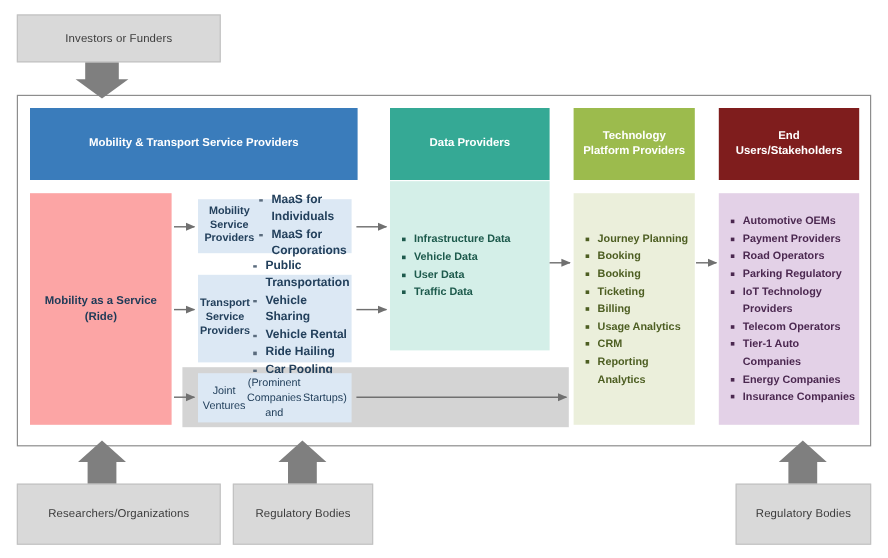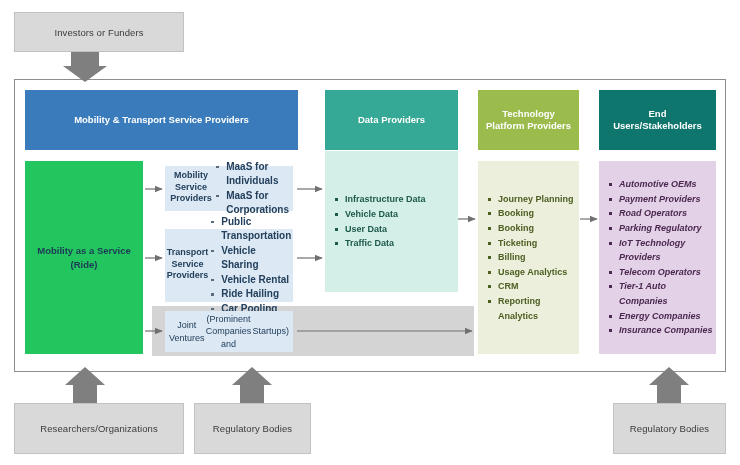--- a/index.html
+++ b/index.html
@@ -76,26 +76,26 @@
     position:relative;padding-left:10px;
   }
   .blist li:before{
     content:"";position:absolute;left:0;top:6px;
     width:3px;height:3px;
   }
   .teal-list li{color:#1d5a4c;}
   .teal-list li:before{background:#1d5a4c;}
   .green-list li{color:#4d5e22;}
   .green-list li:before{background:#4d5e22;}
-  .purple-list li{color:#4b2850;font-style:italic;}
+  .purple-list li{color:#4b2850;}
   .purple-list li:before{background:#4b2850;}
 
   
   #maas-box{
-    background:#22c55e;
+    background:#fca5a5;
     display:flex;align-items:center;justify-content:center;
     text-align:center;font-size:9.5px;font-weight:bold;color:#1d3a57;
     line-height:1.45;
   }
 
   
   #jv-band{background:#d4d4d4;}
 
   
   #arrow-layer{left:0;top:0;width:740px;height:465px;pointer-events:none;}
@@ -111,21 +111,21 @@
 
 <div class="abs colhead" style="left:25px;top:90px;width:273px;height:60px;background:#3a7cbb;">
   <span>Mobility &amp; Transport Service Providers</span>
 </div>
 <div class="abs colhead" style="left:325px;top:90px;width:133px;height:60px;background:#35a995;">
   <span>Data Providers</span>
 </div>
 <div class="abs colhead" style="left:478px;top:90px;width:101px;height:60px;background:#9cbb4d;">
   <span>Technology Platform Providers</span>
 </div>
-<div class="abs colhead" style="left:599px;top:90px;width:117px;height:60px;background:#0f766e;">
+<div class="abs colhead" style="left:599px;top:90px;width:117px;height:60px;background:#7f1d1d;">
   <span>End Users/Stakeholders</span>
 </div>
 
 <div class="abs" id="jv-band" style="left:152px;top:306px;width:322px;height:50px;"></div>
 
 <div class="abs" id="maas-box" style="left:25px;top:161px;width:118px;height:193px;">
   <div>
     <div>Mobility as a Service</div>
     <div>(Ride)</div>
   </div>

